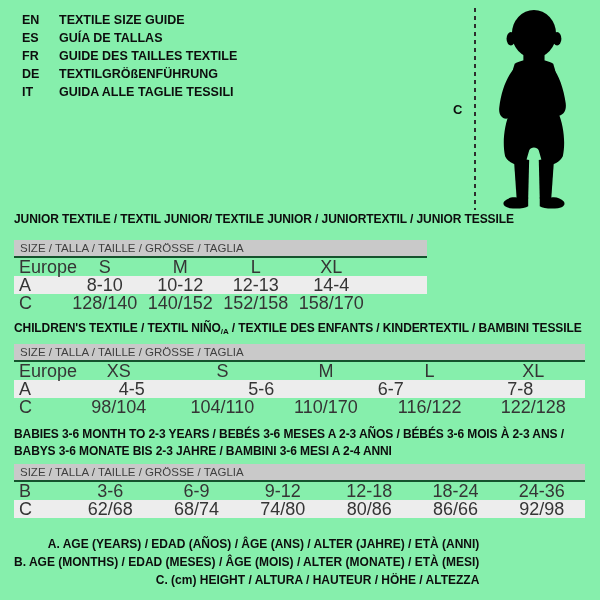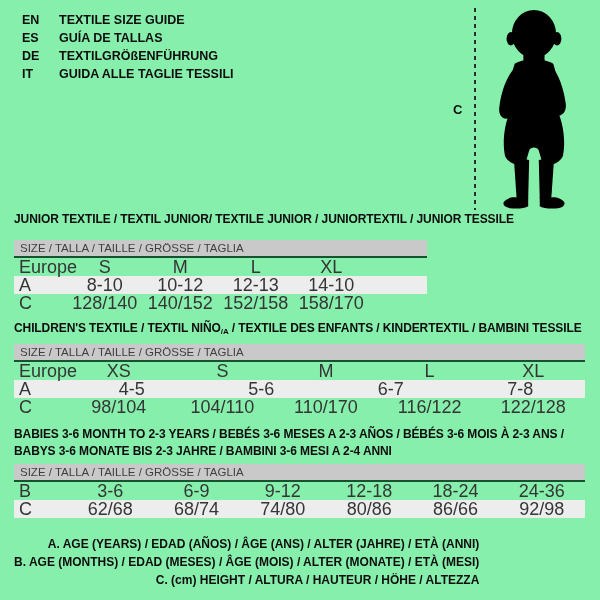--- a/index.html
+++ b/index.html
@@ -44,20 +44,24 @@
   <div class="lang-block">
     <div class="lang-row">
       <span class="lang-code">EN</span>
       <span class="lang-label">TEXTILE SIZE GUIDE</span>
     </div>
     <div class="lang-row">
       <span class="lang-code">ES</span>
       <span class="lang-label">GUÍA DE TALLAS</span>
     </div>
     <div class="lang-row">
+      <span class="lang-code">FR</span>
+      <span class="lang-label">GUIDE DES TAILLES TEXTILE</span>
+    </div>
+    <div class="lang-row">
       <span class="lang-code">DE</span>
       <span class="lang-label">TEXTILGRÖßENFÜHRUNG</span>
     </div>
     <div class="lang-row">
       <span class="lang-code">IT</span>
       <span class="lang-label">GUIDA ALLE TAGLIE TESSILI</span>
     </div>
   </div>
 
   <div class="figure">
@@ -89,21 +93,21 @@
         <span class="c-data">M</span>
         <span class="c-data">L</span>
         <span class="c-data">XL</span>
         <span class="c-fill"></span>
       </div>
       <div class="t-row">
         <span class="c-label">A</span>
         <span class="c-data">8-10</span>
         <span class="c-data">10-12</span>
         <span class="c-data">12-13</span>
-        <span class="c-data">14-10</span>
+        <span class="c-data">14-4</span>
         <span class="c-fill"></span>
       </div>
       <div class="t-row">
         <span class="c-label">C</span>
         <span class="c-data">128/140</span>
         <span class="c-data">140/152</span>
         <span class="c-data">152/158</span>
         <span class="c-data">158/170</span>
         <span class="c-fill"></span>
       </div>

